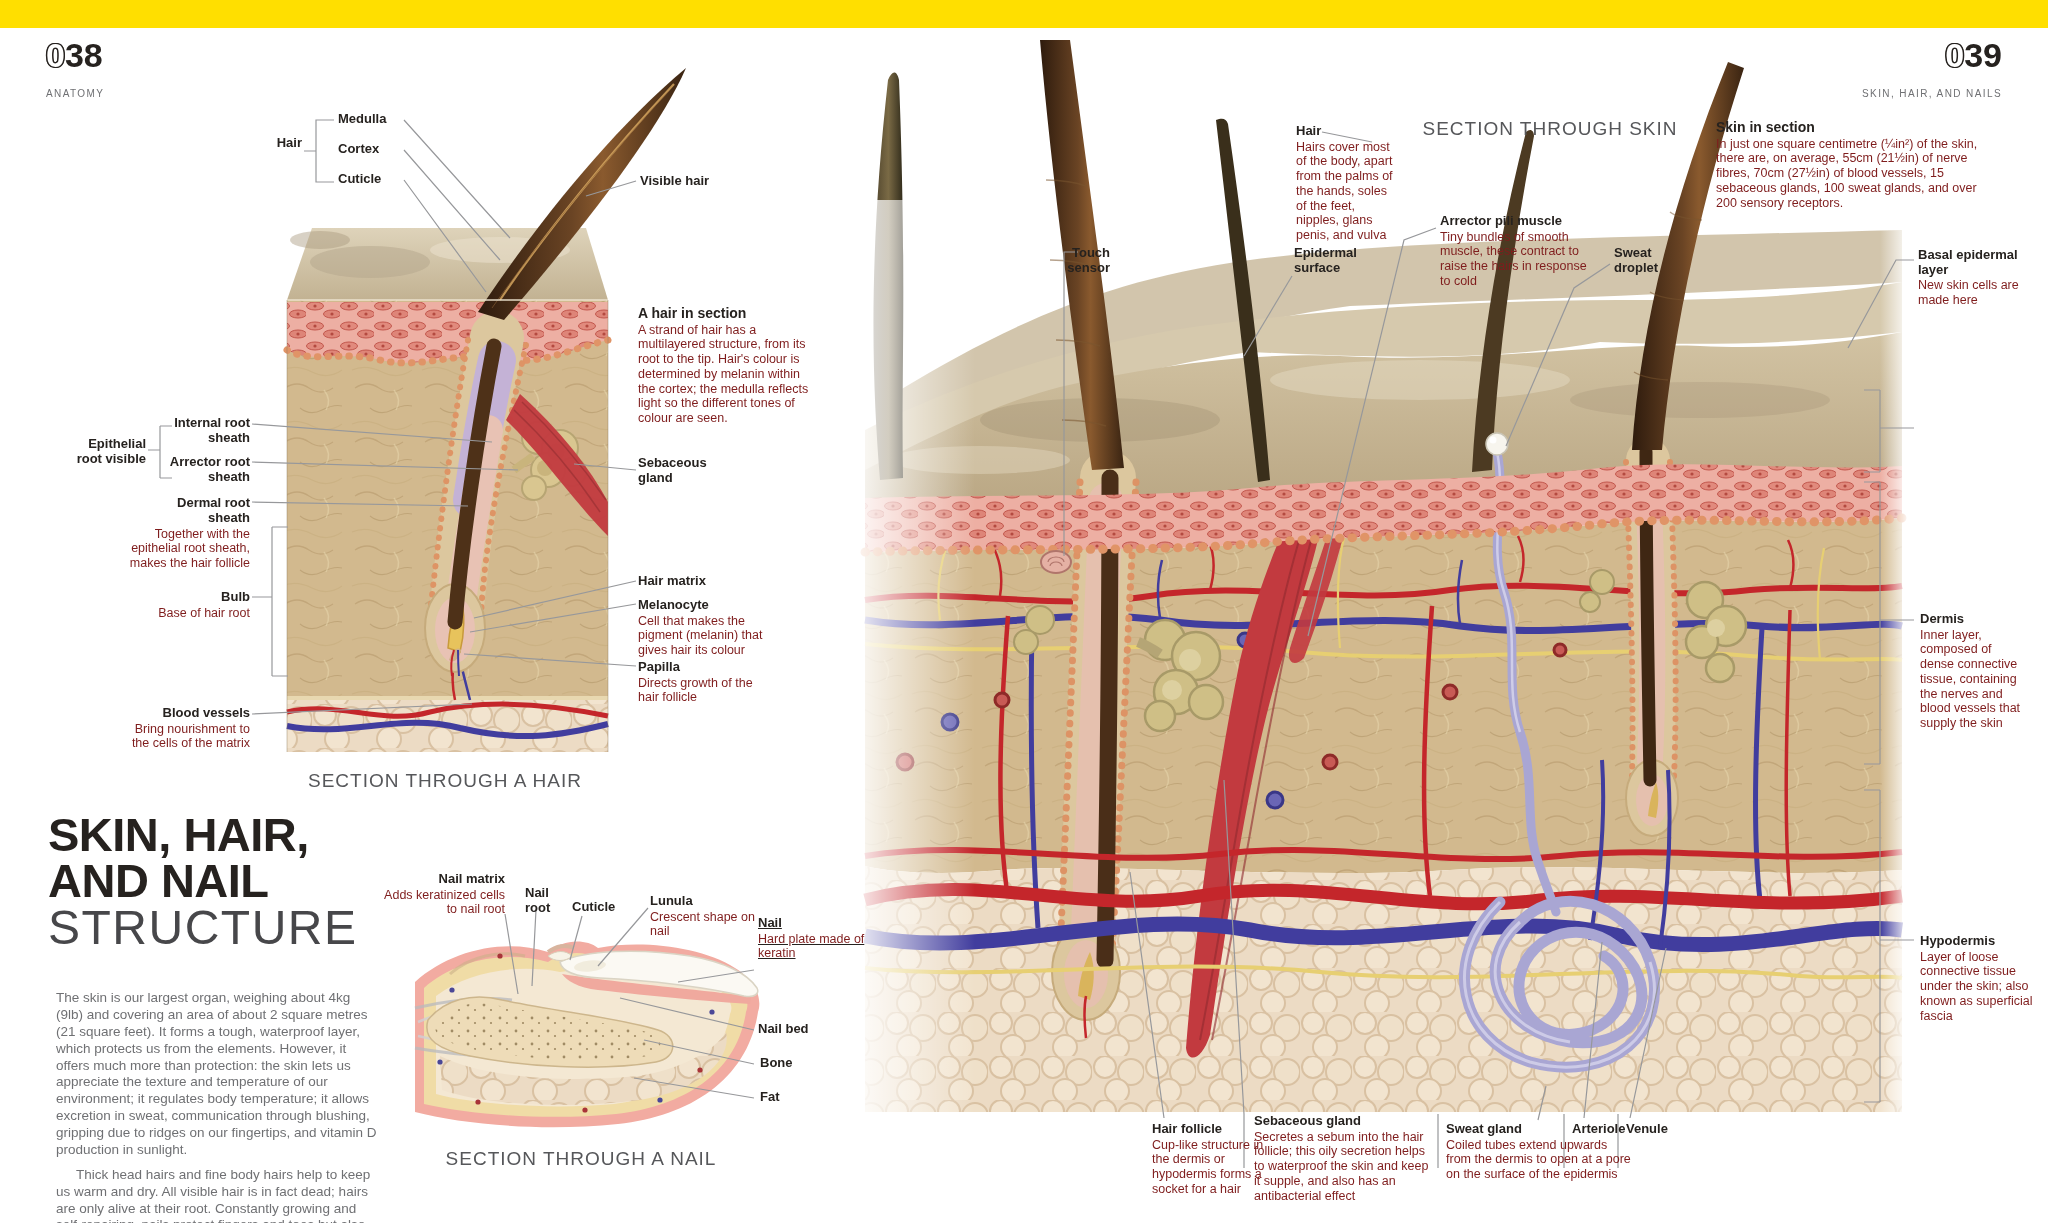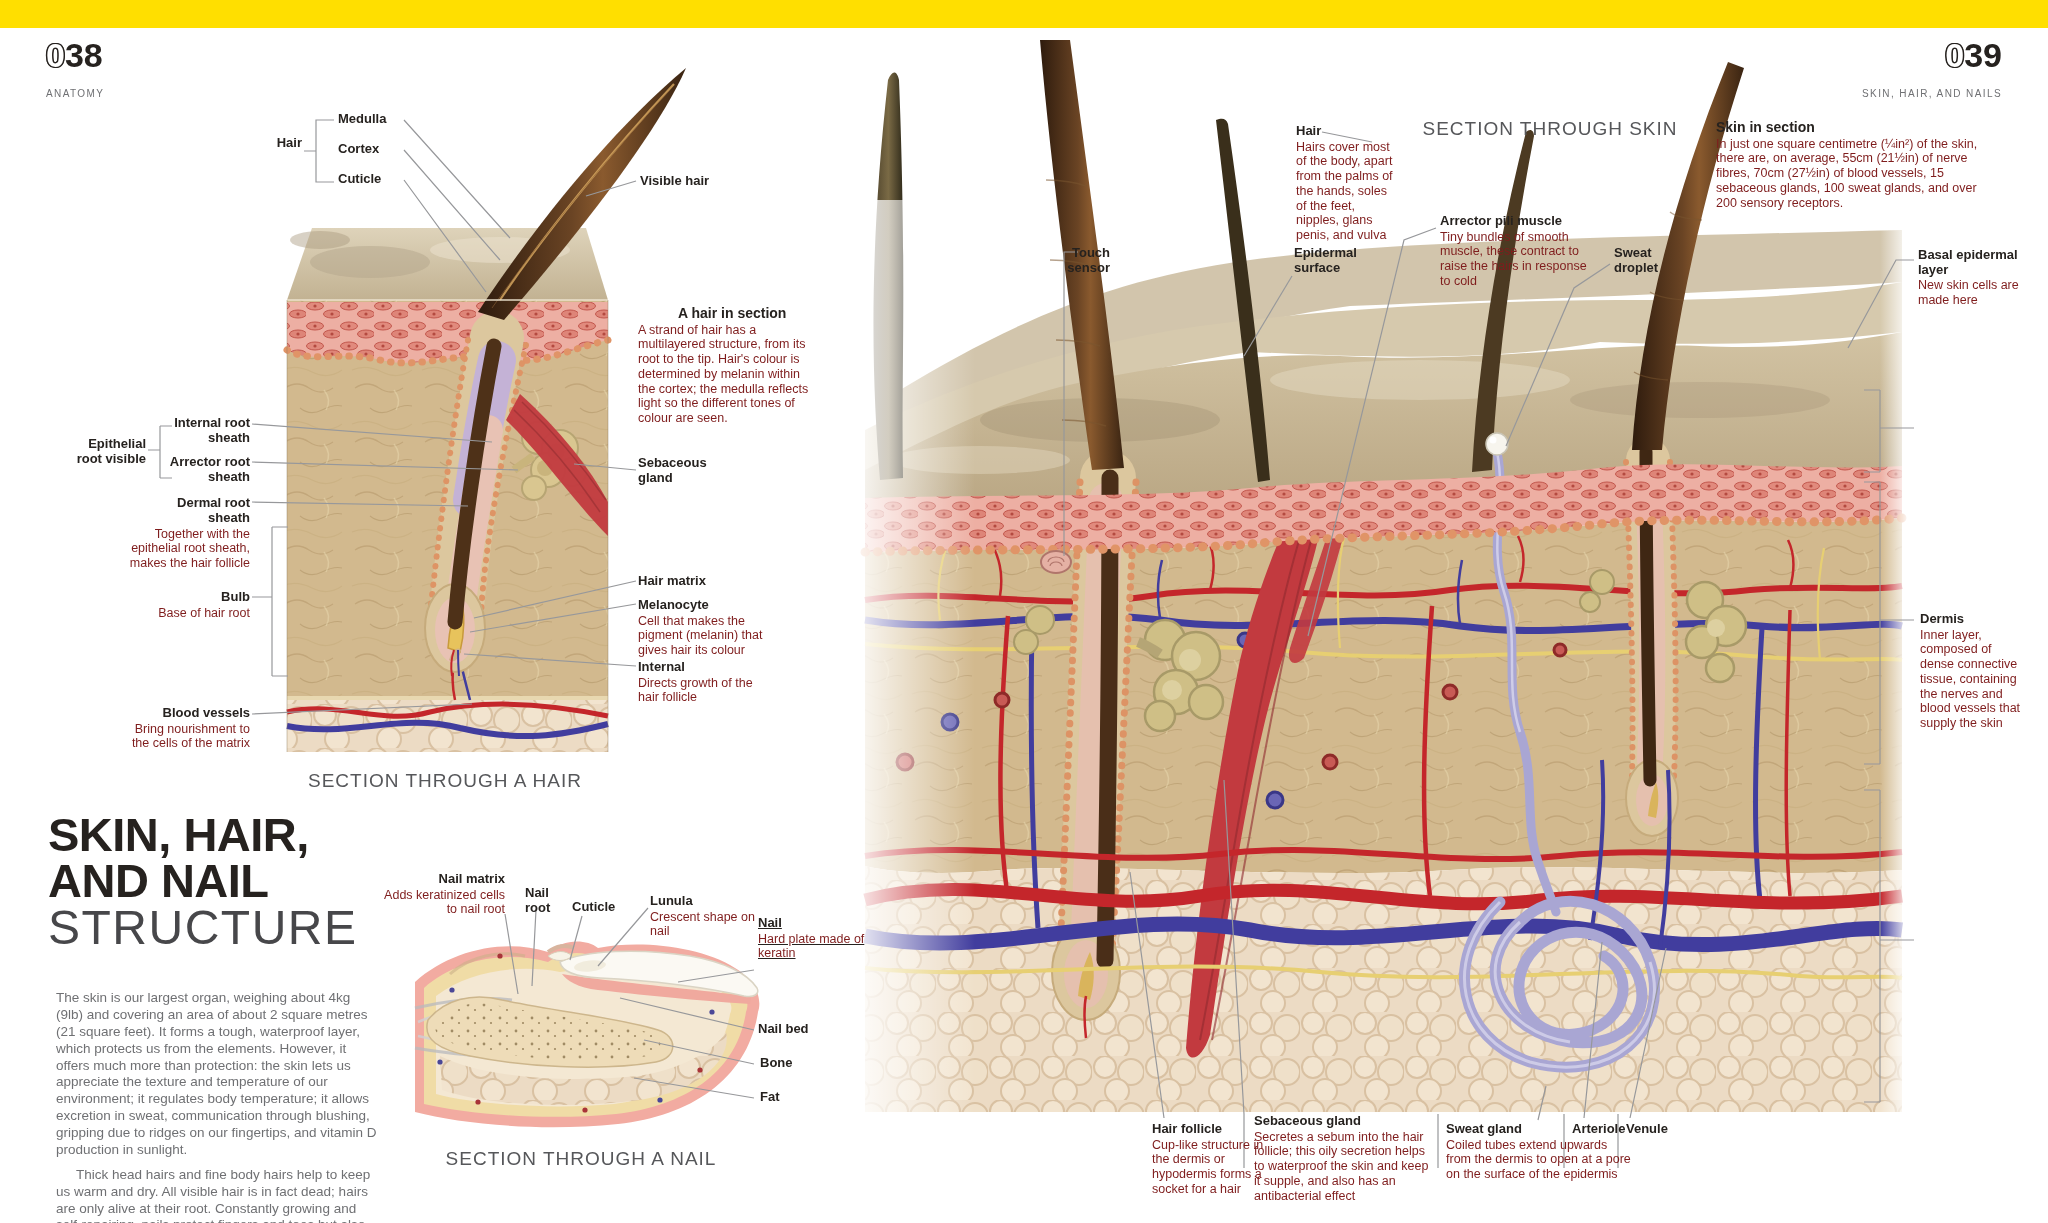--- a/index.html
+++ b/index.html
@@ -340,36 +340,36 @@
       <span class="h">Cortex</span>
     </div>
   <div class="lbl" style="left:338px;top:172px;">
       <span class="h">Cuticle</span>
     </div>
   <div class="lbl" style="left:640px;top:174px;">
       <span class="h">Visible hair</span>
     </div>
 
   <div class="lbl" style="left:638px;top:306px;width:178px;">
-    <span class="h" style="font-size:14px;margin-left:40px;">A hair in section</span>
+    <span class="h" style="font-size:14px;">A hair in section</span>
     <span class="d">A strand of hair has a multilayered structure, from its root to the tip. Hair's colour is determined by melanin within the cortex; the medulla reflects light so the different tones of colour are seen.</span>
   </div>
 
   <div class="lbl" style="left:638px;top:456px;width:88px;">
       <span class="h">Sebaceous gland</span>
     </div>
   <div class="lbl" style="left:638px;top:574px;width:110px;">
       <span class="h">Hair matrix</span>
     </div>
   <div class="lbl" style="left:638px;top:598px;width:148px;">
     <span class="h">Melanocyte</span>
     <span class="d">Cell that makes the pigment (melanin) that gives hair its colour</span>
   </div>
   <div class="lbl" style="left:638px;top:660px;width:118px;">
-    <span class="h">Internal</span>
+    <span class="h">Papilla</span>
     <span class="d">Directs growth of the hair follicle</span>
   </div>
 
   <div class="lbl ra" style="right:1902px;top:437px;width:86px;">
       <span class="h">Epithelial root visible</span>
     </div>
   <div class="lbl ra" style="right:1798px;top:416px;width:100px;">
       <span class="h">Internal root sheath</span>
     </div>
   <div class="lbl ra" style="right:1798px;top:455px;width:100px;">
@@ -454,20 +454,24 @@
     </div>
 
   <div class="lbl" style="left:1918px;top:248px;width:114px;">
     <span class="h">Basal epidermal layer</span>
     <span class="d">New skin cells are made here</span>
   </div>
   <div class="lbl" style="left:1920px;top:612px;width:108px;">
     <span class="h">Dermis</span>
     <span class="d">Inner layer, composed of dense connective tissue, containing the nerves and blood vessels that supply the skin</span>
   </div>
+  <div class="lbl" style="left:1920px;top:934px;width:114px;">
+    <span class="h">Hypodermis</span>
+    <span class="d">Layer of loose connective tissue under the skin; also known as superficial fascia</span>
+  </div>
 
   <div class="lbl" style="left:1152px;top:1122px;width:130px;">
     <span class="h">Hair follicle</span>
     <span class="d">Cup-like structure in the dermis or hypodermis forms a socket for a hair</span>
   </div>
   <div class="lbl" style="left:1254px;top:1114px;width:176px;">
     <span class="h">Sebaceous gland</span>
     <span class="d">Secretes a sebum into the hair follicle; this oily secretion helps to waterproof the skin and keep it supple, and also has an antibacterial effect</span>
   </div>
   <div class="lbl" style="left:1446px;top:1122px;width:188px;">

